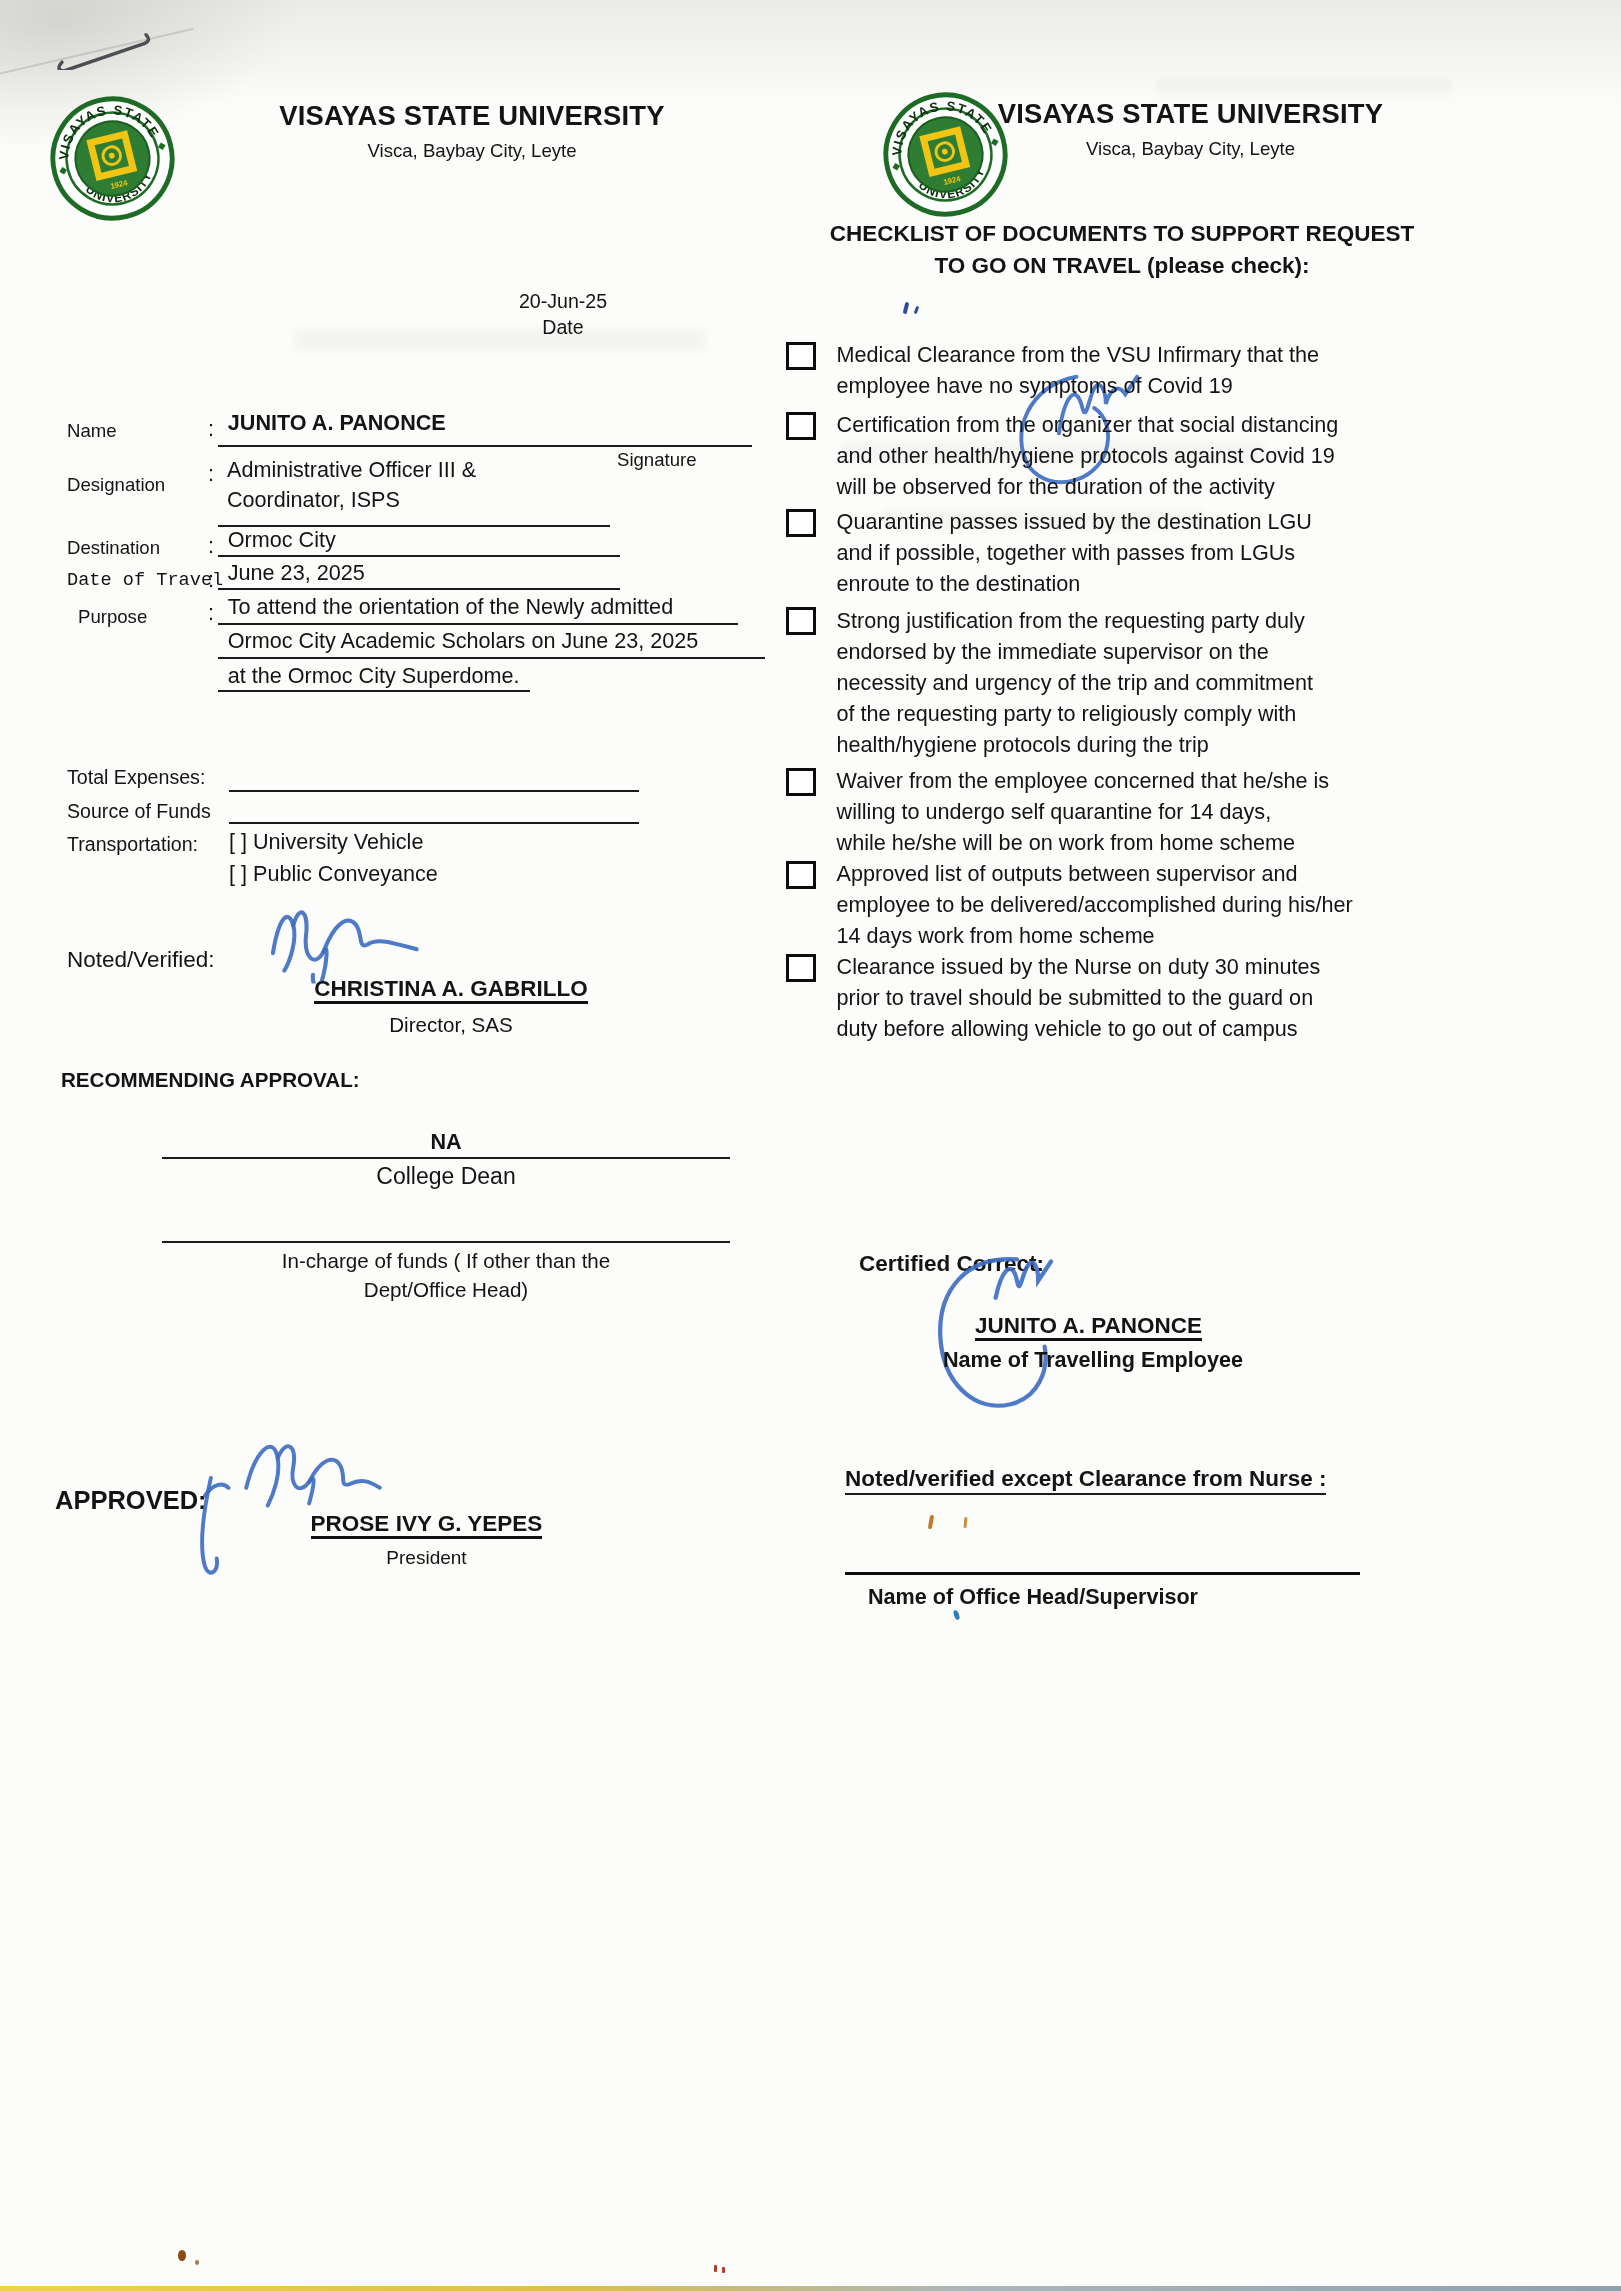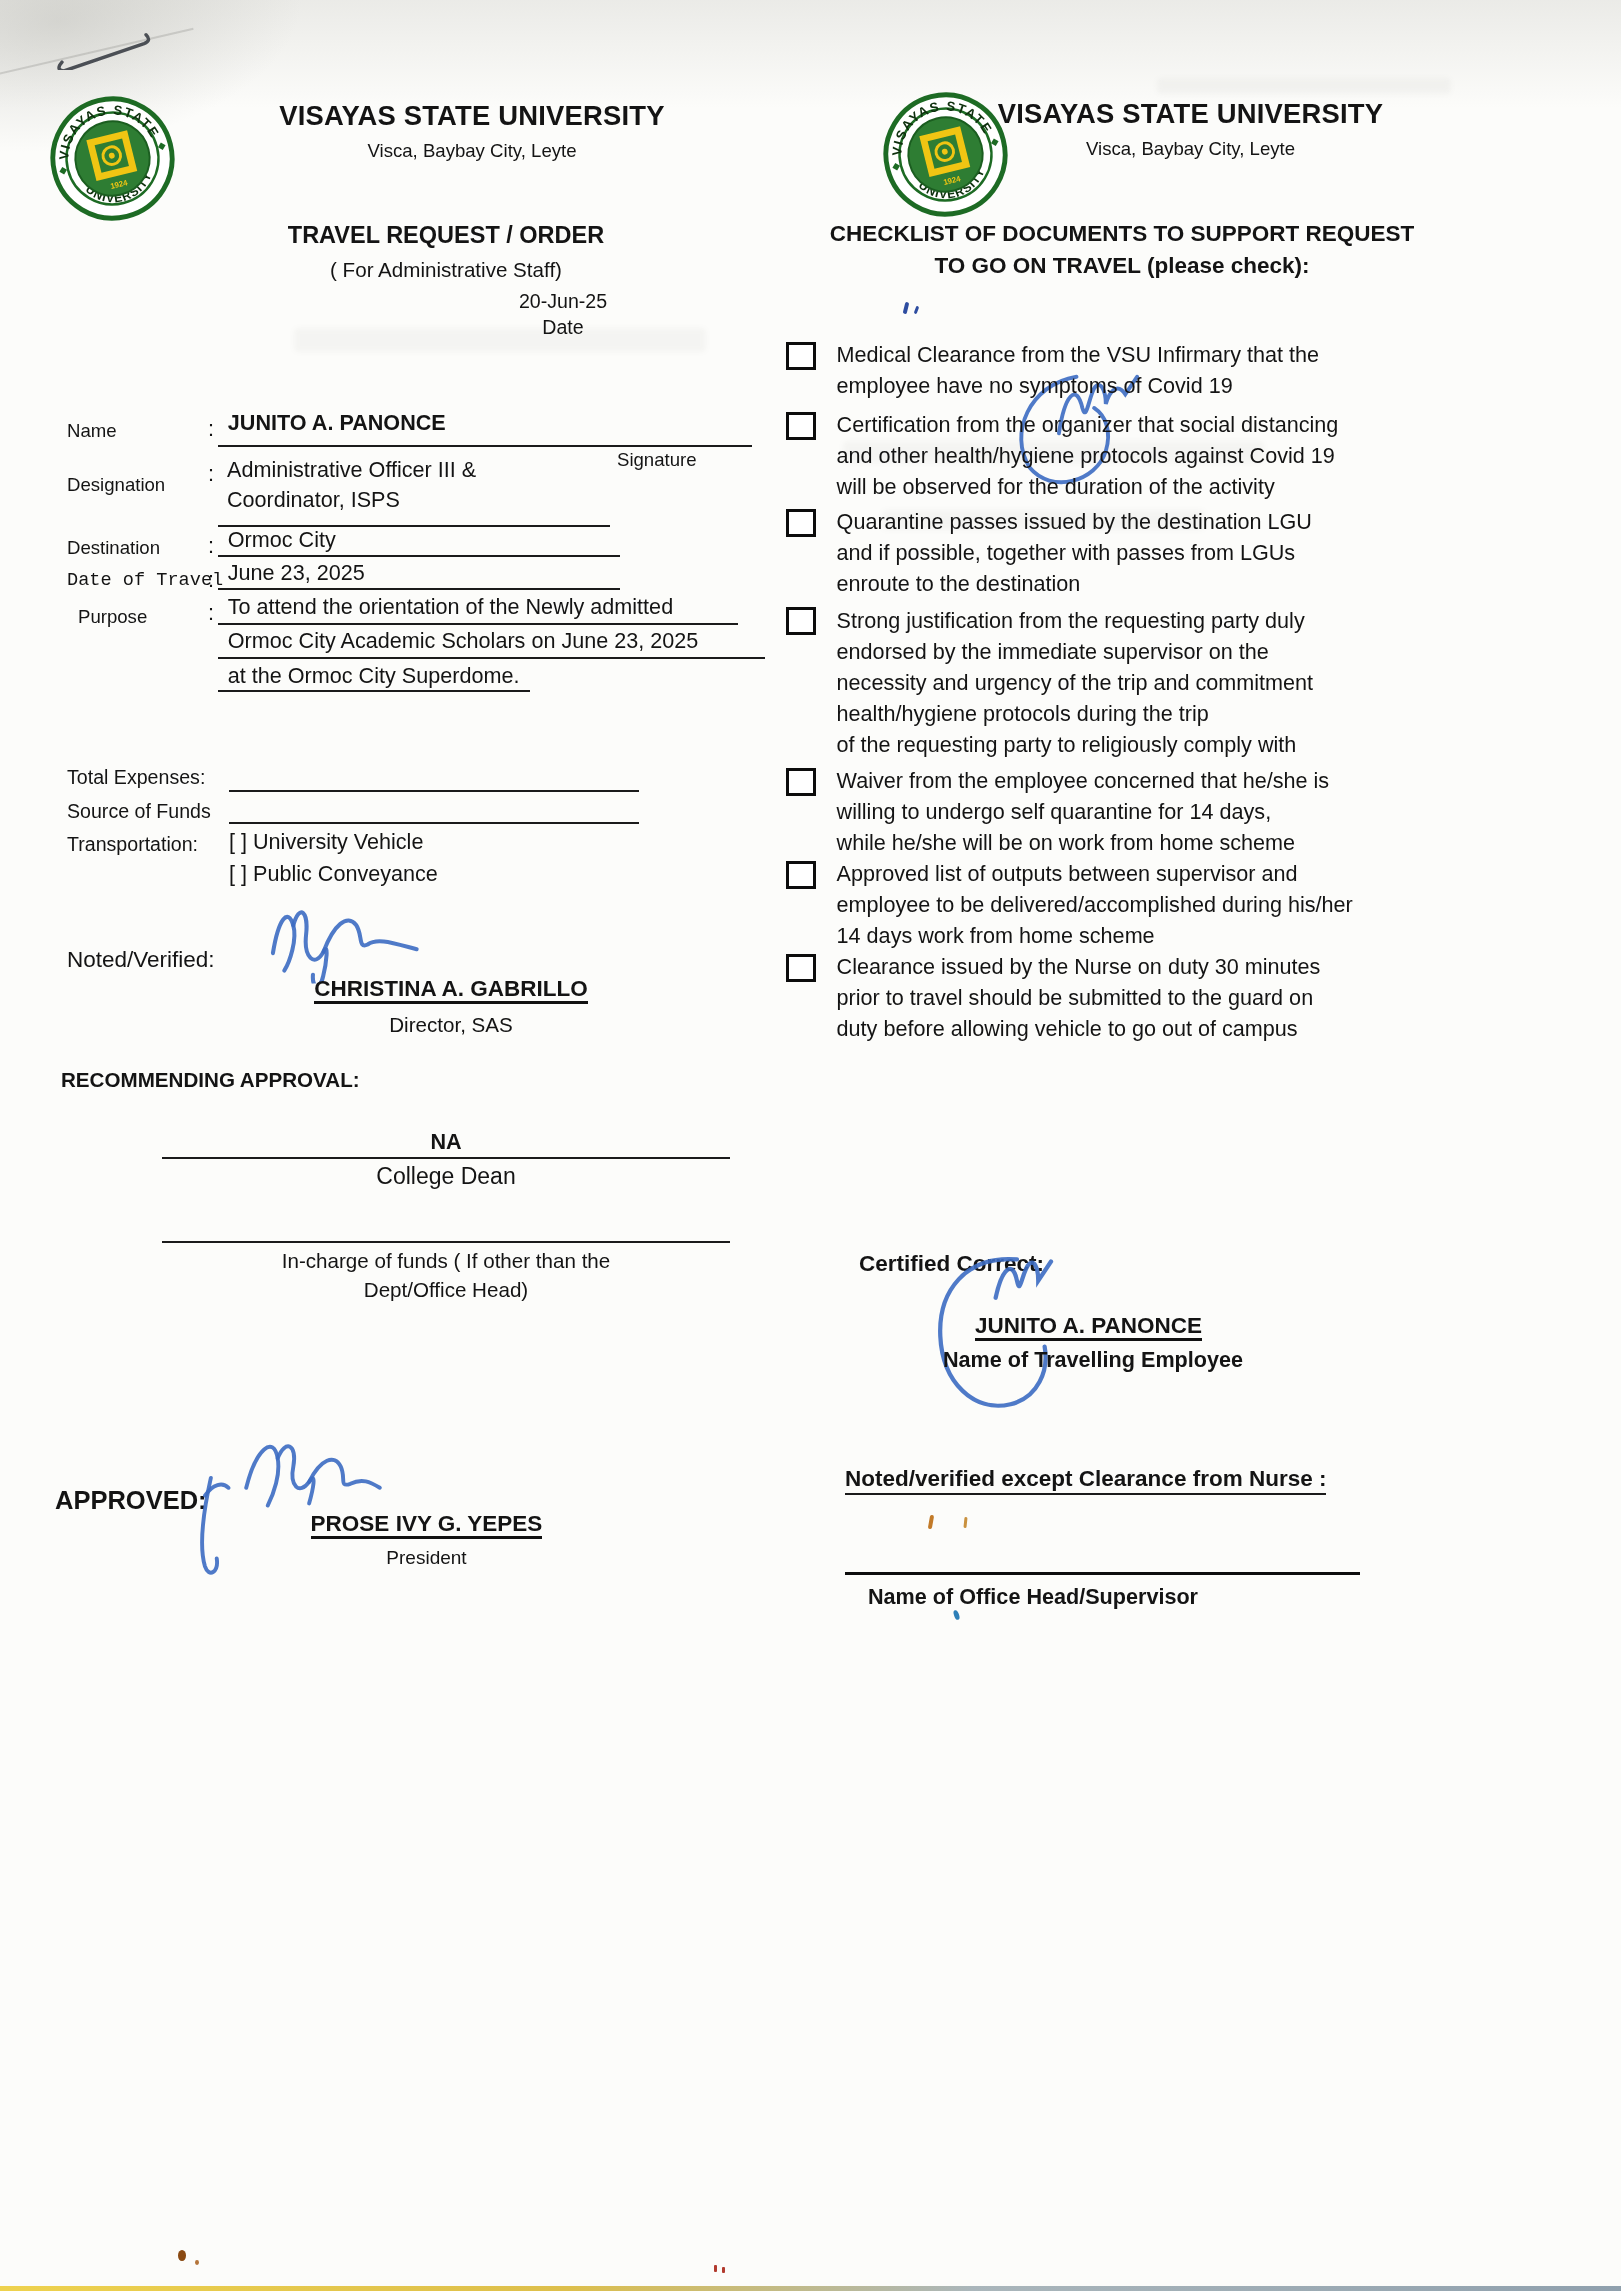--- a/index.html
+++ b/index.html
@@ -90,24 +90,20 @@
       <text x="65" y="95" font-size="8" text-anchor="middle" fill="var(--seal-yellow)" font-weight="bold">1924</text>
       <path d="M 9,65 l 4,-4 4,4 -4,4 z" fill="var(--seal-green)"></path>
       <path d="M 113,65 l 4,-4 4,4 -4,4 z" fill="var(--seal-green)"></path>
     </g>
   </svg>
 
   <div class="abs ctr" style="left:227px;top:100px;width:490px;">
     <div class="uni">VISAYAS STATE UNIVERSITY</div>
     <div class="addr">Visca, Baybay City, Leyte</div>
   </div>
-  <div class="abs ctr" style="left:201px;top:222px;width:490px;">
-    <div class="ftitle">TRAVEL REQUEST / ORDER</div>
-    <div class="fsub">( For Administrative Staff)</div>
-  </div>
   <div class="abs ctr" style="left:465px;top:290px;width:196px;">
     <div class="dateval">20-Jun-25</div>
     <div class="datelabel">Date</div>
   </div>
 
   <div class="abs lab" style="left:67px;top:420px;">Name</div>
   <div class="abs col" style="left:208px;top:416px;">:</div>
   <div class="abs ul" style="left:218px;top:410px;width:524px;height:35px;padding-left:9.8px;">
     <span class="val b">JUNITO A. PANONCE</span>
   </div>
@@ -244,22 +240,22 @@
           <div class="check-line">and if possible, together with passes from LGUs</div>
           <div class="check-line">enroute to the destination</div>
         </div>
       </div>
       <div class="check-item">
         <span class="checkbox"></span>
         <div class="check-text">
           <div class="check-line">Strong justification from the requesting party duly</div>
           <div class="check-line">endorsed by the immediate supervisor on the</div>
           <div class="check-line">necessity and urgency of the trip and commitment</div>
+          <div class="check-line">of the requesting party to religiously comply with</div>
           <div class="check-line">health/hygiene protocols during the trip</div>
-          <div class="check-line">of the requesting party to religiously comply with</div>
         </div>
       </div>
       <div class="check-item">
         <span class="checkbox"></span>
         <div class="check-text">
           <div class="check-line">Waiver from the employee concerned that he/she is</div>
           <div class="check-line">willing to undergo self quarantine for 14 days,</div>
           <div class="check-line">while he/she will be on work from home scheme</div>
         </div>
       </div>

